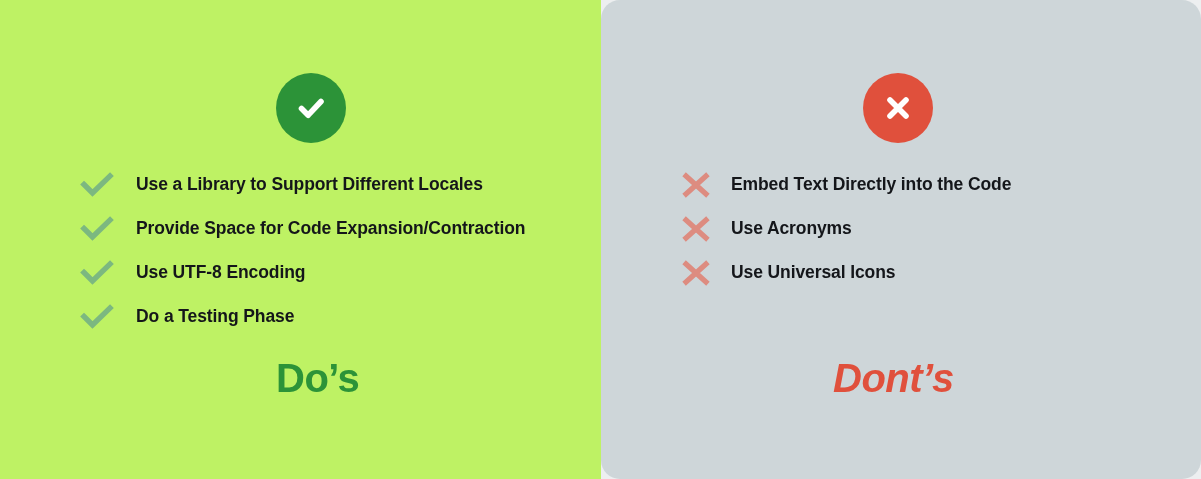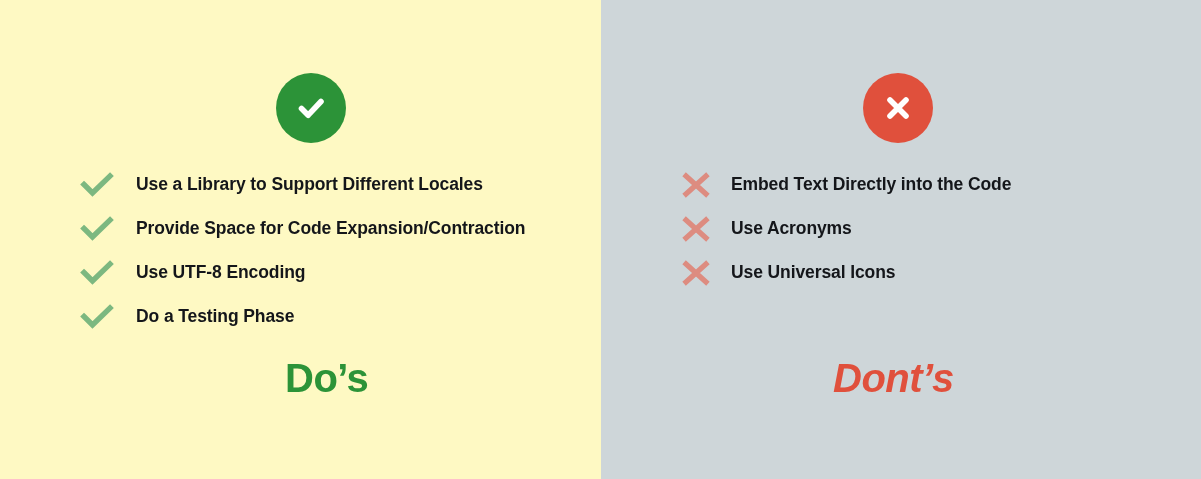--- a/index.html
+++ b/index.html
@@ -23,27 +23,28 @@
   }
 
   .panel {
     position: relative;
     height: 479px;
     box-sizing: border-box;
   }
 
   .panel-do {
     width: 601px;
-    background: #fef9c3;
+    background: #bef264;
     padding-left: 40px;
   }
 
   .panel-dont {
     width: 600px;
     background: #ced6d9;
+    border-radius: 19px;
   }
 
   
   .badge {
     position: absolute;
     top: 73px;
     width: 70px;
     height: 70px;
     border-radius: 50%;
     display: flex;
@@ -99,21 +100,21 @@
   .title {
     position: absolute;
     top: 358px;
     font-size: 40px;
     font-weight: 700;
     line-height: 1;
     letter-spacing: -0.5px;
     white-space: nowrap;
   }
   .panel-do .title {
-    left: 285px;
+    left: 276px;
     color: #2c9338;
   }
   .panel-dont .title {
     left: 232px;
     color: #e0503c;
     font-style: italic;
   }
 </style>
 </head>
 <body>

